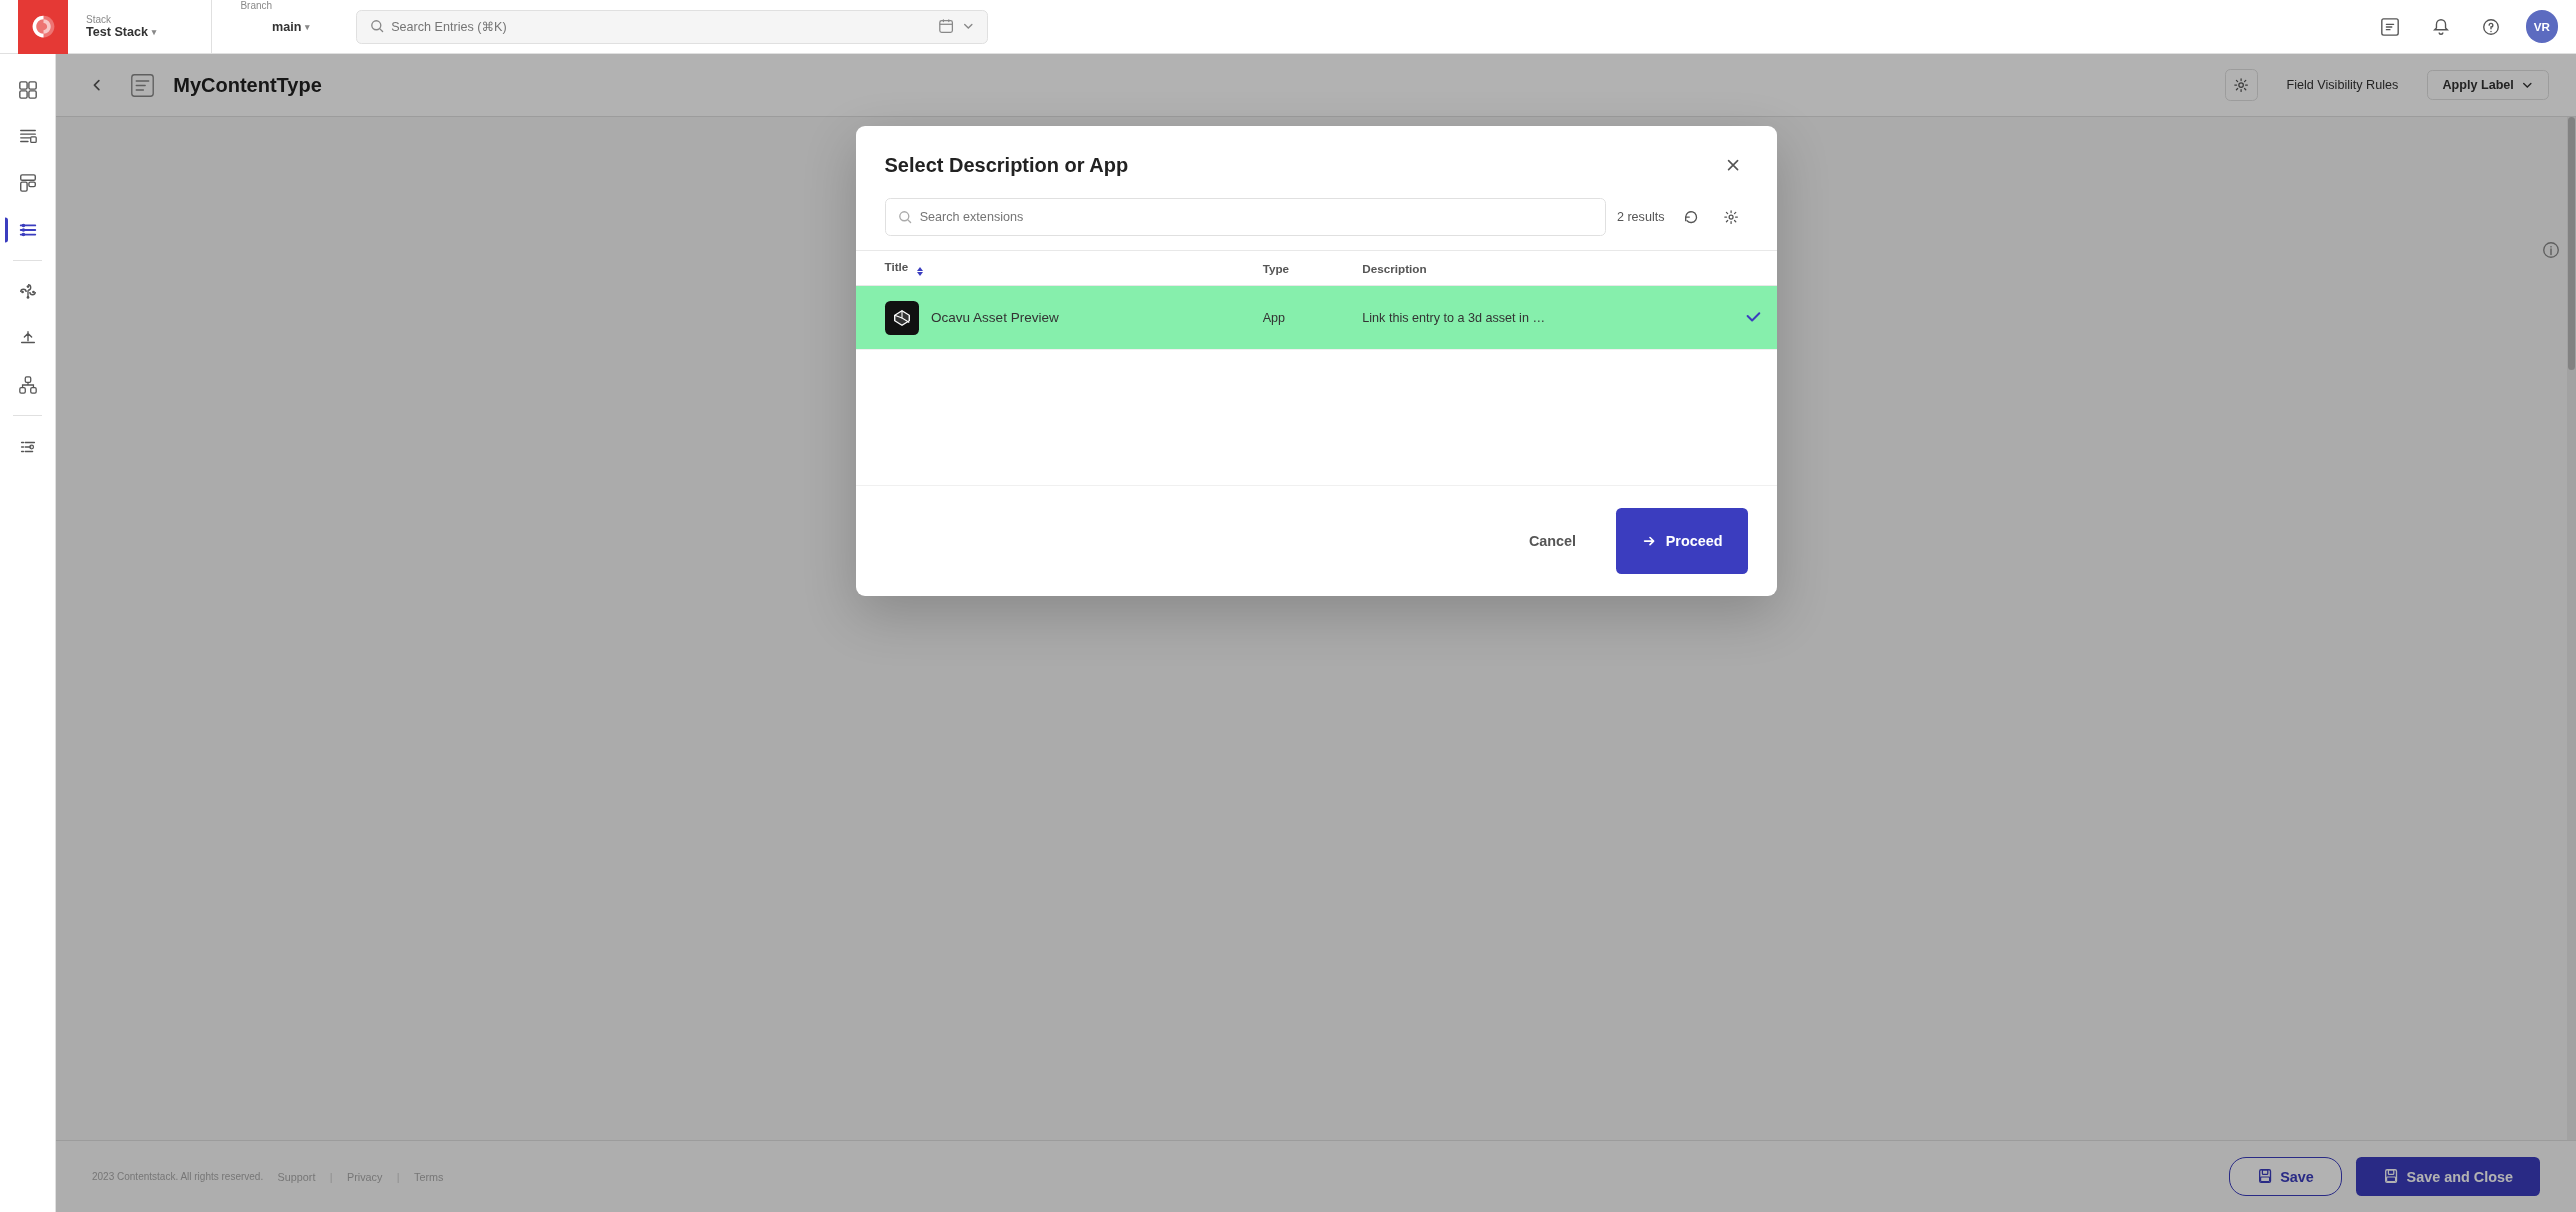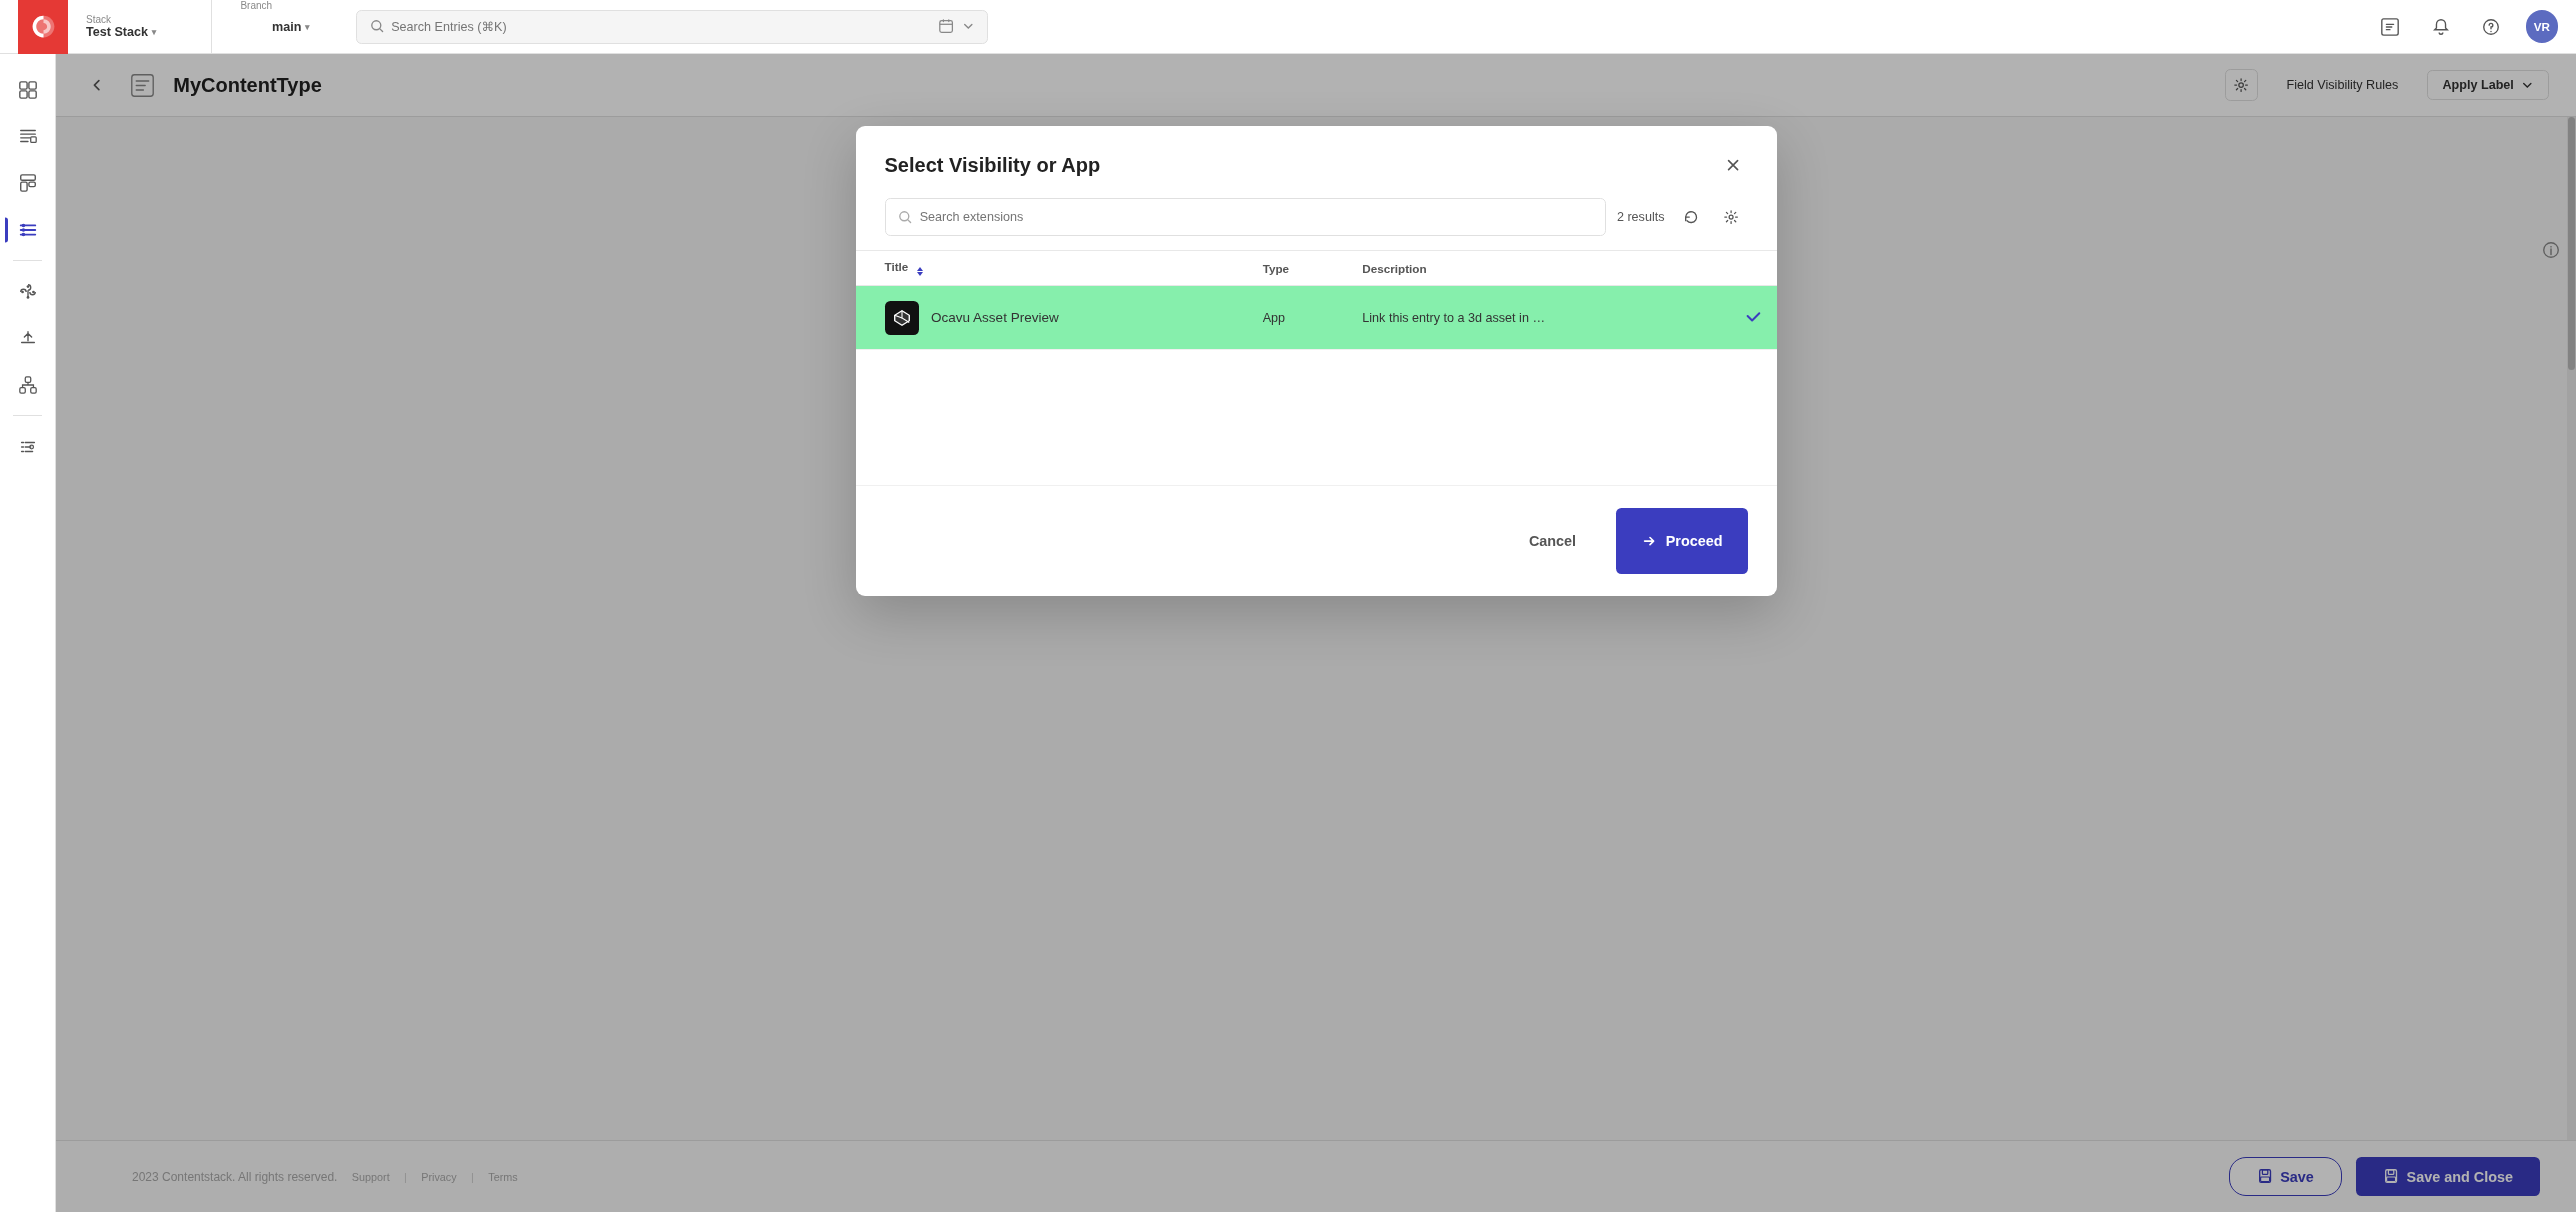--- a/index.html
+++ b/index.html
@@ -197,21 +197,21 @@
       display: flex; align-items: center; gap: 9px;
     }
 
     
     .bottom-bar {
       position: absolute; bottom: 0; left: 0; right: 0;
       background: #fafafa; border-top: 0.9px solid #e0e0e0;
       display: flex; align-items: center; justify-content: space-between;
       padding: 0 36px; height: 72px; z-index: 50;
     }
-    .bottom-bar-copyright { font-size: 12px; color: #aaa; margin-left: 40px; }
+    .bottom-bar-copyright { font-size: 10px; color: #aaa; }
     .bottom-bar-link { font-size: 10.8px; color: #aaa; cursor: pointer; }
     .bottom-bar-actions { display: flex; gap: 14.4px; }
     .btn-save {
       background: #fff; border: 1.8px solid #3b3dbf; color: #3b3dbf;
       border-radius: 17px; padding: 10.8px 27px; font-size: 14.4px; font-weight: 600;
       cursor: pointer; display: flex; align-items: flex-end; gap: 7.2px;
     }
     .btn-save-close {
       background: #3b3dbf; color: #fff; border: none; border-radius: 5.4px;
       padding: 10.8px 27px; font-size: 14.4px; font-weight: 600; cursor: pointer;
@@ -396,21 +396,21 @@
         <svg width="12.6" height="12.6" viewBox="0 0 14 14" fill="none">
           <path d="M3 5l4 4 4-4" stroke="#333" stroke-width="1.5" stroke-linecap="round"></path>
         </svg>
       </div>
     </div>
 
     <div class="modal-overlay">
       <div class="modal">
 
         <div class="modal-header">
-          <span class="modal-title">Select Visibility or App</span>
+          <span class="modal-title">Select Description or App</span>
           <div class="modal-close">
             <svg width="16.2" height="16.2" viewBox="0 0 18 18" fill="none">
               <path d="M4 4l10 10M14 4L4 14" stroke="#555" stroke-width="1.8" stroke-linecap="round"></path>
             </svg>
           </div>
         </div>
 
         <div class="modal-search-bar">
           <div class="modal-search-input-wrapper">
             <svg width="14.4" height="14.4" viewBox="0 0 16 16" fill="none">

